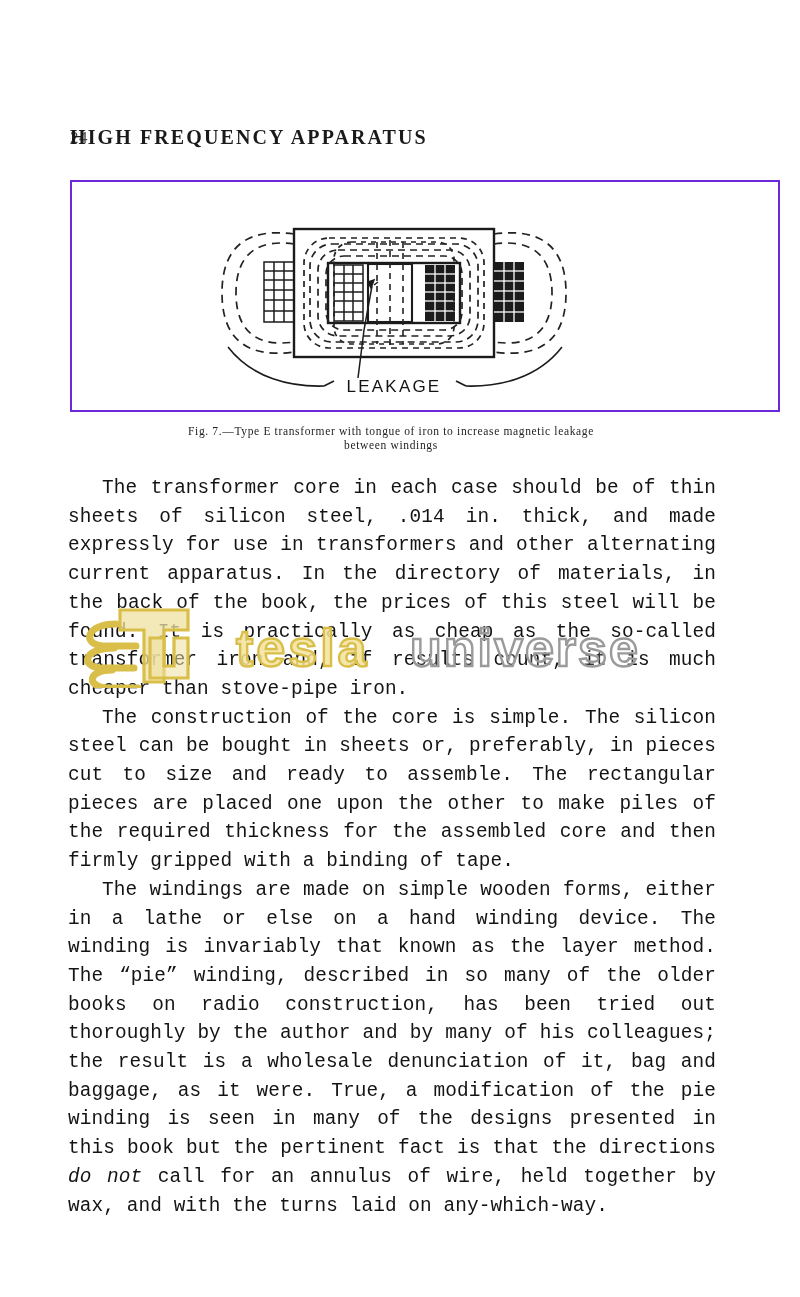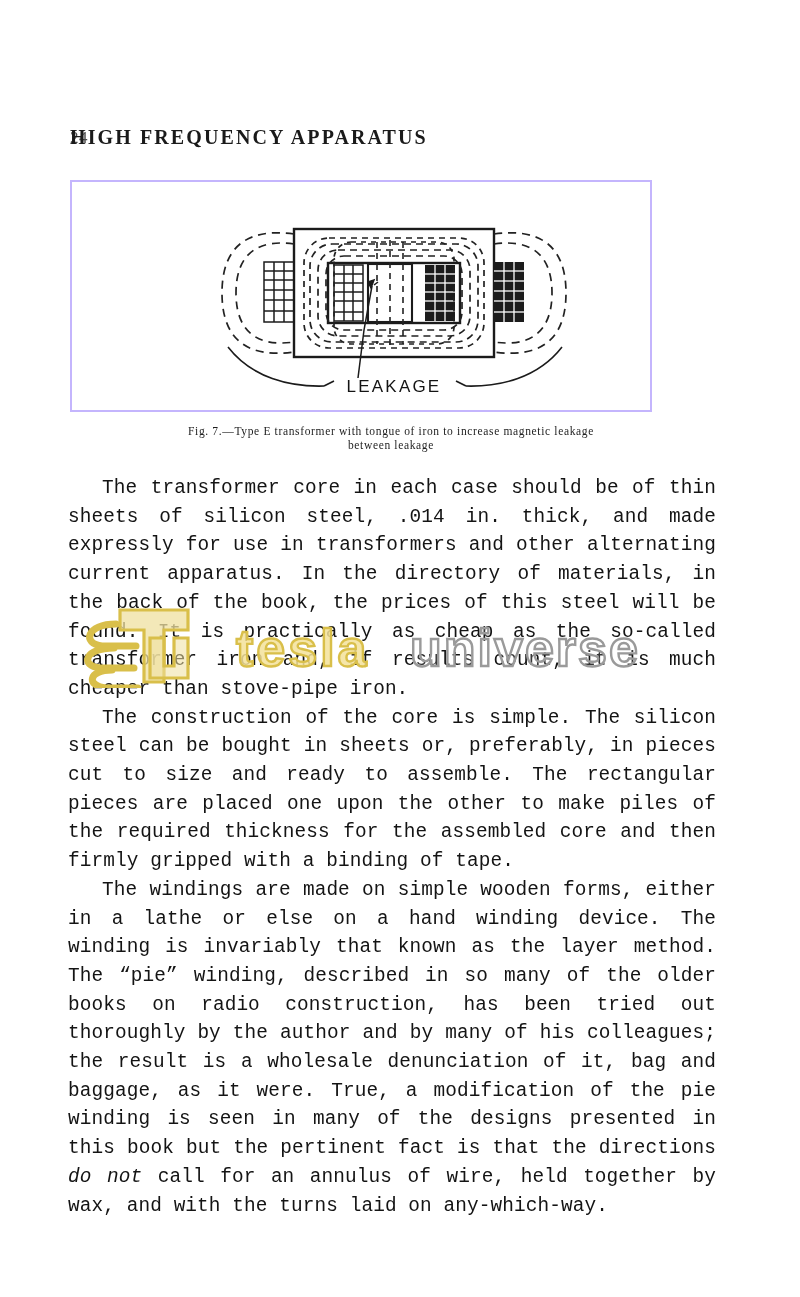--- a/index.html
+++ b/index.html
@@ -49,23 +49,23 @@
     color: #1a1a1a;
     white-space: nowrap;
     font-weight: bold;
   }
 
   
   .figure-box {
     position: absolute;
     left: 70px;
     top: 180px;
-    width: 582px;
+    width: 710px;
     height: 232px;
-    border: 2px solid #c4b5fd;
+    border: 2px solid #6d28d9;
     box-sizing: border-box;
     background: #ffffff;
   }
   .figure-art {
     position: absolute;
     left: 0;
     top: 0;
     width: 642px;
     height: 232px;
   }
@@ -222,21 +222,21 @@
         <path d="M 252 204 L 262 199"></path>
         <path d="M 394 204 L 384 199"></path>
       </g>
 
       <text x="322" y="210" text-anchor="middle" font-family="Liberation Sans, sans-serif" font-size="17" letter-spacing="2.2" fill="#141414">LEAKAGE</text>
     </svg>
   </div>
 
   <div class="figure-caption">
     <span>Fig. 7.—Type E transformer with tongue of iron to increase magnetic leakage</span>
-    <span class="cap-line2">between leakage</span>
+    <span class="cap-line2">between windings</span>
   </div>
 
   <div class="body-text">
     <p class="para">The transformer core in each case should be of thin sheets of silicon steel, .014 in. thick, and made expressly for use in transformers and other alternating current apparatus.  In the directory of materials, in the back of the book, the prices of this steel will be found.  It is practically as cheap as the so-called transformer iron and, if results count, it is much cheaper than stove-pipe iron.</p>
     <p class="para">The construction of the core is simple.  The silicon steel can be bought in sheets or, preferably, in pieces cut to size and ready to assemble.  The rectangular pieces are placed one upon the other to make piles of the required thickness for the assembled core and then firmly gripped with a binding of tape.</p>
     <p class="para"><span>The windings are made on simple wooden forms, either in a lathe or else on a hand winding device.  The winding is invariably that known as the layer method.  The “pie” winding, described in so many of the older books on radio construction, has been tried out thoroughly by the author and by many of his colleagues; the result is a wholesale denunciation of it, bag and baggage, as it were.  True, a modification of the pie winding is seen in many of the designs presented in this book but the pertinent fact is that the directions </span><i>do not</i><span> call for an annulus of wire, held together by wax, and with the turns laid on any-which-way.</span></p>
   </div>
 
   <svg class="watermark" viewBox="0 0 640 84">
 

